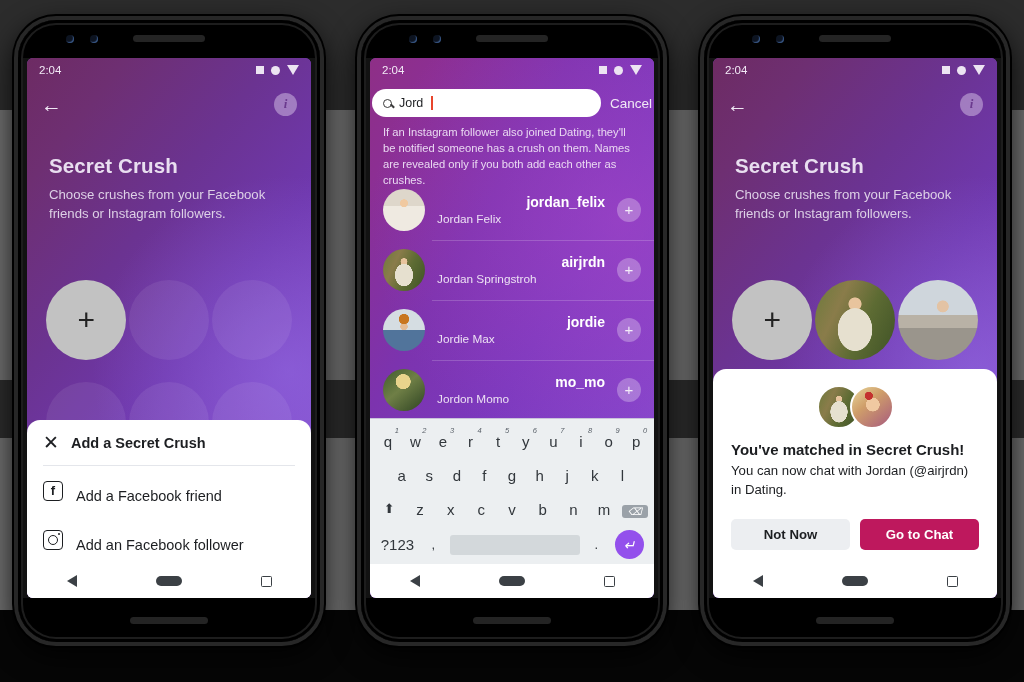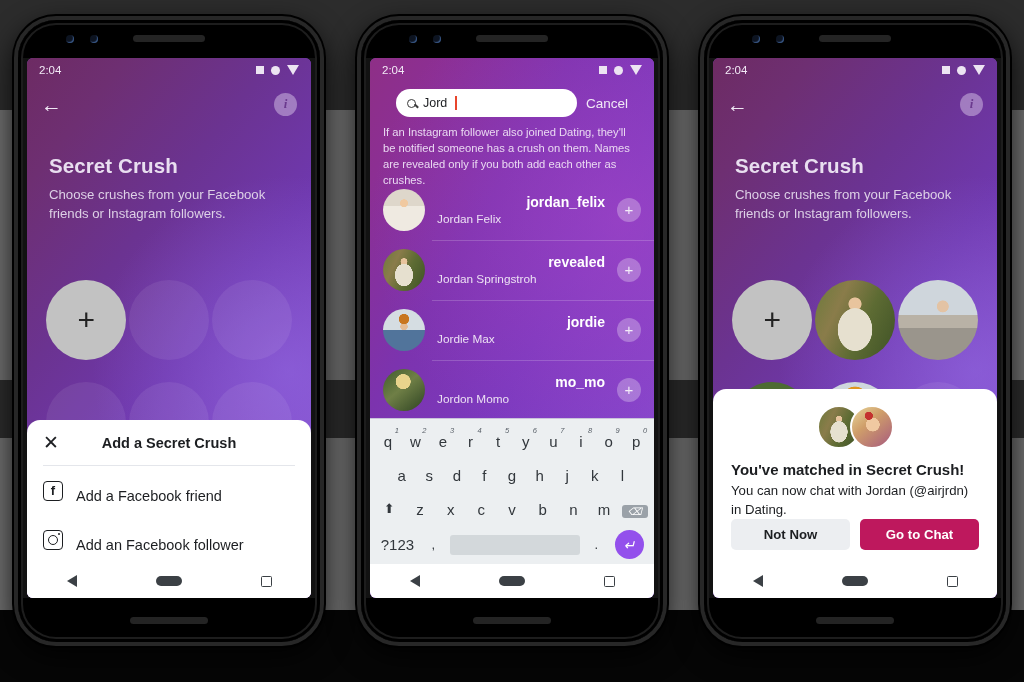--- a/index.html
+++ b/index.html
@@ -109,21 +109,21 @@
   .ph-flower{ background:
      radial-gradient(circle at 42% 22%, #c4322f 0 10%, rgba(196,50,47,0) 11%),
      radial-gradient(circle at 52% 44%, #f0c9a1 0 22%, rgba(240,201,161,0) 23%),
      linear-gradient(140deg,#e8d79b 0%, #cf9e6a 40%, #a75a7e 100%); }
 
   
   .sheet{ position:absolute; left:0; right:0; bottom:0; background:#fff;
           border-radius:13px 13px 0 0; padding:13px 0 0; }
   .sheet-head{ display:flex; align-items:center; padding:0 16px 13px; }
   .sheet-x{ font-size:19px; color:#1c1e21; width:28px; line-height:1; }
-  .sheet-title{ flex:1; text-align:center; font-size:14.5px; font-weight:bold;
+  .sheet-title{ flex:1; font-size:14.5px; font-weight:bold;
                 color:#1c1e21; margin-right:28px; }
   .sheet-divider{ height:1px; background:#e4e6eb; margin:0 16px; }
   .sheet-row{ display:flex; align-items:center; gap:13px; padding:11px 16px; }
   .sheet-row span.lbl{ font-size:14.5px; color:#1c1e21;margin-top:11px; }
   .ic-box{ width:20px; height:20px; border:1.7px solid #1c1e21; border-radius:4px;
            display:flex; align-items:center; justify-content:center;
            font-size:13px; font-weight:bold; color:#1c1e21; flex:none; }
   .ic-ig{ position:relative; }
   .ic-ig::before{ content:""; position:absolute; width:8px; height:8px; border:1.7px solid #1c1e21;
                   border-radius:50%; }
@@ -133,21 +133,21 @@
   
   .navbar{ display:flex; align-items:center; justify-content:space-around;
            height:34px; background:#fff; }
   .nav-tri{ width:0;height:0;border-top:6.5px solid transparent;border-bottom:6.5px solid transparent;
             border-right:10px solid #3b4045; }
   .nav-pill{ width:26px; height:10px; border-radius:6px; background:#3b4045; }
   .nav-sq{ width:11px; height:11px; border:1.8px solid #3b4045; border-radius:1.5px; }
 
   
   .searchrow{ position:absolute; top:28px; left:0; right:0; height:34px;
-              display:flex; align-items:center; gap:9px; padding:0 26px; }
+              display:flex; align-items:center; gap:9px; padding:0 2px; }
   .searchbox{ flex:1; height:28px; border-radius:15px; background:#fff;
               display:flex; align-items:center; gap:7px; padding:0 11px; }
   .mag{ width:9px;height:9px;border:1.7px solid #3b3b3b;border-radius:50%; position:relative; flex:none;}
   .mag::after{ content:""; position:absolute; width:5px;height:1.7px;background:#3b3b3b;
                transform:rotate(45deg); right:-4px; bottom:0; }
   .sq-val{ font-size:12.5px; color:#1c1e21; }
   .caret{ width:1.6px; height:14px; background:#e8452c; margin-left:1px; }
   .cancel{ color:#f1e8f6; font-size:13.5px; }
 
   .hint{ position:absolute; top:66px; left:0; right:0; padding:0 13px;
@@ -188,21 +188,21 @@
             display:flex;align-items:center;justify-content:center;font-size:14px; }
 
   
   .dialog{ position:absolute; left:0; right:0; bottom:34px; background:#fff;
            border-radius:13px 13px 0 0; padding:16px 18px 14px; }
   .dlg-avs{ display:flex; justify-content:center; margin-bottom:12px; }
   .dlg-av{ width:44px; height:44px; border-radius:50%; border:2px solid #fff; }
   .dlg-av.b{ margin-left:-11px; }
   .dlg-h{ font-size:15px; font-weight:bold; color:#1c1e21; }
   .dlg-p{ font-size:13.2px; color:#1c1e21; line-height:1.4; margin-top:4px; }
-  .dlg-btns{ display:flex; gap:10px; }
+  .dlg-btns{ display:flex; gap:10px; margin-top:20px; }
   .btn{ flex:1; height:31px; border-radius:5px; display:flex; align-items:center;
         justify-content:center; font-size:13.2px; font-weight:bold; }
   .btn.sec{ background:#eceef1; color:#1c1e21; }
   .btn.pri{ background:#be185d; color:#fff; }
 </style>
 </head>
 <body>
 
 <div id="stage">
 
@@ -305,21 +305,21 @@
           <div class="res-av ph1"></div>
           <div class="res-txt">
             <div class="res-u">jordan_felix</div>
             <div class="res-n">Jordan Felix</div>
           </div>
           <div class="res-add">+</div>
         </div>
         <div class="res-row">
           <div class="res-av ph-green-suit"></div>
           <div class="res-txt">
-            <div class="res-u">revealed</div>
+            <div class="res-u">airjrdn</div>
             <div class="res-n">Jordan Springstroh</div>
           </div>
           <div class="res-add">+</div>
         </div>
         <div class="res-row">
           <div class="res-av ph-denim"></div>
           <div class="res-txt">
             <div class="res-u">jordie</div>
             <div class="res-n">Jordie Max</div>
           </div>

